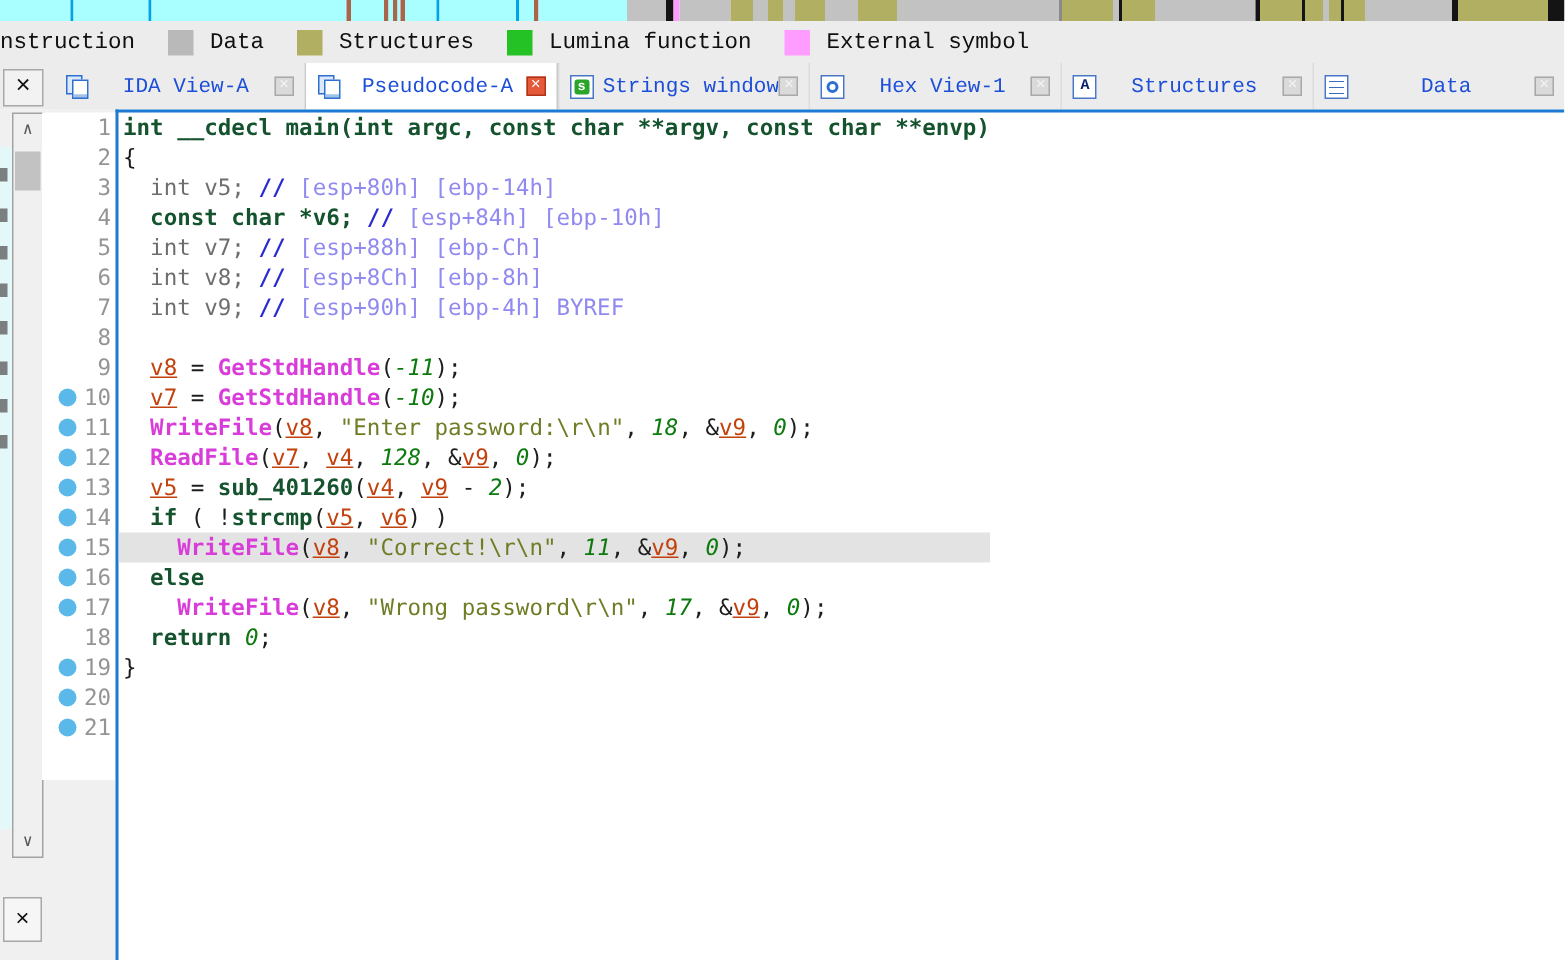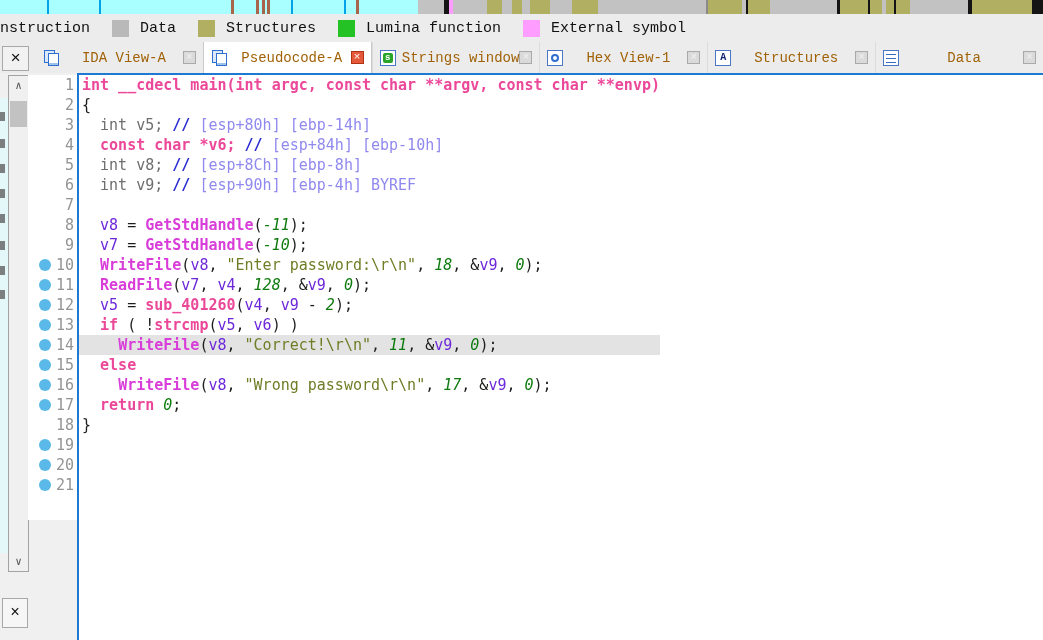--- a/index.html
+++ b/index.html
@@ -19,21 +19,21 @@
   
   .tab-row{position:absolute;left:0;top:42px;width:1043px;height:31px;background:#ececec;display:flex;}
   .corner-btn{position:absolute;left:2px;top:4px;width:27px;height:25px;background:#f2f2f2;
               border:1px solid #a8a8a8;display:flex;align-items:center;justify-content:center;
               font-size:17px;color:#111;box-sizing:border-box;}
   .tabs{position:absolute;left:36px;top:0;right:0;height:31px;display:flex;}
   .tab{flex:1 1 0;display:flex;align-items:center;padding:0 7px;background:#ececec;
        border-left:1px solid #dcdcdc;box-sizing:border-box;min-width:0;}
   .tab:first-child{border-left:none;}
   .tab.active{background:#ffffff;border-left:1px solid #c9c9c9;border-right:1px solid #c9c9c9;}
-  .tab-label{flex:1;text-align:center;font-size:14px;color:#a16207;white-space:nowrap;
+  .tab-label{flex:1;text-align:center;font-size:14px;color:#1d4ed8;white-space:nowrap;
              overflow:hidden;}
   .tab-close{width:13px;height:13px;background:#dadada;border:1px solid #a9a9a9;color:#f4f4f4;
              font-size:11px;line-height:11px;text-align:center;box-sizing:border-box;flex:0 0 auto;}
   .tab-close.red{background:#e4593a;border-color:#b03318;color:#fff;}
 
   
   .icon{width:16px;height:16px;margin-right:6px;position:relative;flex:0 0 auto;display:inline-block;}
   .icon-docs::before{content:"";position:absolute;left:1px;top:0;width:9px;height:11px;
        background:#dbe9f8;border:1px solid #2f6fd0;}
   .icon-docs::after{content:"";position:absolute;left:5px;top:3px;width:9px;height:11px;
@@ -69,23 +69,23 @@
   .gutter-row{position:relative;height:20px;line-height:20px;text-align:right;padding-right:3px;
               color:#949494;box-sizing:border-box;}
   .bp-dot{position:absolute;left:11px;top:4px;width:12px;height:12px;border-radius:50%;background:#5ab9e8;}
 
   
   .code-pane{position:absolute;left:77px;top:73px;width:966px;height:567px;background:#ffffff;
              border-left:2px solid #1d79d2;border-top:2px solid #1d79d2;box-sizing:border-box;
              font-family:"DejaVu Sans Mono",monospace;font-size:15px;overflow:hidden;}
   .code-row{height:20px;line-height:20px;white-space:pre;padding-left:3px;}
   .code-row.hl{background:#e3e3e3;width:581px;box-sizing:border-box;}
-  .tk-kw{color:#ec4899;font-weight:bold;}
+  .tk-kw{color:#14532d;font-weight:bold;}
   .tk-gry{color:#6e6e6e;}
-  .tk-var{color:#6d28d9;}
+  .tk-var{color:#c2410c;text-decoration:underline;}
   .tk-com{color:#9089ef;}
   .tk-cmk{color:#2a2ad2;font-weight:bold;}
   .tk-imp{color:#d93dd9;font-weight:bold;}
   .tk-num{color:#0d7a0d;font-style:italic;}
   .tk-str{color:#6f7d26;}
   .tk-pun{color:#1d1d1d;}
 </style>
 </head>
 <body>
 
@@ -254,20 +254,21 @@
       <div class="gutter-row"><span class="bp-dot"></span><span>19</span></div>
       <div class="gutter-row"><span class="bp-dot"></span><span>20</span></div>
       <div class="gutter-row"><span class="bp-dot"></span><span>21</span></div>
     </div>
 
   <div class="code-pane">
       <div class="code-row"><span class="tk-kw">int __cdecl main(int argc, const char **argv, const char **envp)</span></div>
       <div class="code-row"><span class="tk-pun">{</span></div>
       <div class="code-row"><span class="tk-gry">  int v5; </span><span class="tk-cmk">// </span><span class="tk-com">[esp+80h] [ebp-14h]</span></div>
       <div class="code-row"><span class="tk-kw">  const char *v6; </span><span class="tk-cmk">// </span><span class="tk-com">[esp+84h] [ebp-10h]</span></div>
+      <div class="code-row"><span class="tk-gry">  int v7; </span><span class="tk-cmk">// </span><span class="tk-com">[esp+88h] [ebp-Ch]</span></div>
       <div class="code-row"><span class="tk-gry">  int v8; </span><span class="tk-cmk">// </span><span class="tk-com">[esp+8Ch] [ebp-8h]</span></div>
       <div class="code-row"><span class="tk-gry">  int v9; </span><span class="tk-cmk">// </span><span class="tk-com">[esp+90h] [ebp-4h] BYREF</span></div>
       <div class="code-row"></div>
       <div class="code-row"><span class="tk-pun">  </span><span class="tk-var">v8</span><span class="tk-pun"> = </span><span class="tk-imp">GetStdHandle</span><span class="tk-pun">(</span><span class="tk-num">-11</span><span class="tk-pun">);</span></div>
       <div class="code-row"><span class="tk-pun">  </span><span class="tk-var">v7</span><span class="tk-pun"> = </span><span class="tk-imp">GetStdHandle</span><span class="tk-pun">(</span><span class="tk-num">-10</span><span class="tk-pun">);</span></div>
       <div class="code-row"><span class="tk-pun">  </span><span class="tk-imp">WriteFile</span><span class="tk-pun">(</span><span class="tk-var">v8</span><span class="tk-pun">, </span><span class="tk-str">"Enter password:\r\n"</span><span class="tk-pun">, </span><span class="tk-num">18</span><span class="tk-pun">, &amp;</span><span class="tk-var">v9</span><span class="tk-pun">, </span><span class="tk-num">0</span><span class="tk-pun">);</span></div>
       <div class="code-row"><span class="tk-pun">  </span><span class="tk-imp">ReadFile</span><span class="tk-pun">(</span><span class="tk-var">v7</span><span class="tk-pun">, </span><span class="tk-var">v4</span><span class="tk-pun">, </span><span class="tk-num">128</span><span class="tk-pun">, &amp;</span><span class="tk-var">v9</span><span class="tk-pun">, </span><span class="tk-num">0</span><span class="tk-pun">);</span></div>
       <div class="code-row"><span class="tk-pun">  </span><span class="tk-var">v5</span><span class="tk-pun"> = </span><span class="tk-kw">sub_401260</span><span class="tk-pun">(</span><span class="tk-var">v4</span><span class="tk-pun">, </span><span class="tk-var">v9</span><span class="tk-pun"> - </span><span class="tk-num">2</span><span class="tk-pun">);</span></div>
       <div class="code-row"><span class="tk-kw">  if</span><span class="tk-pun"> ( !</span><span class="tk-kw">strcmp</span><span class="tk-pun">(</span><span class="tk-var">v5</span><span class="tk-pun">, </span><span class="tk-var">v6</span><span class="tk-pun">) )</span></div>
       <div class="code-row hl"><span class="tk-pun">    </span><span class="tk-imp">WriteFile</span><span class="tk-pun">(</span><span class="tk-var">v8</span><span class="tk-pun">, </span><span class="tk-str">"Correct!\r\n"</span><span class="tk-pun">, </span><span class="tk-num">11</span><span class="tk-pun">, &amp;</span><span class="tk-var">v9</span><span class="tk-pun">, </span><span class="tk-num">0</span><span class="tk-pun">);</span></div>

